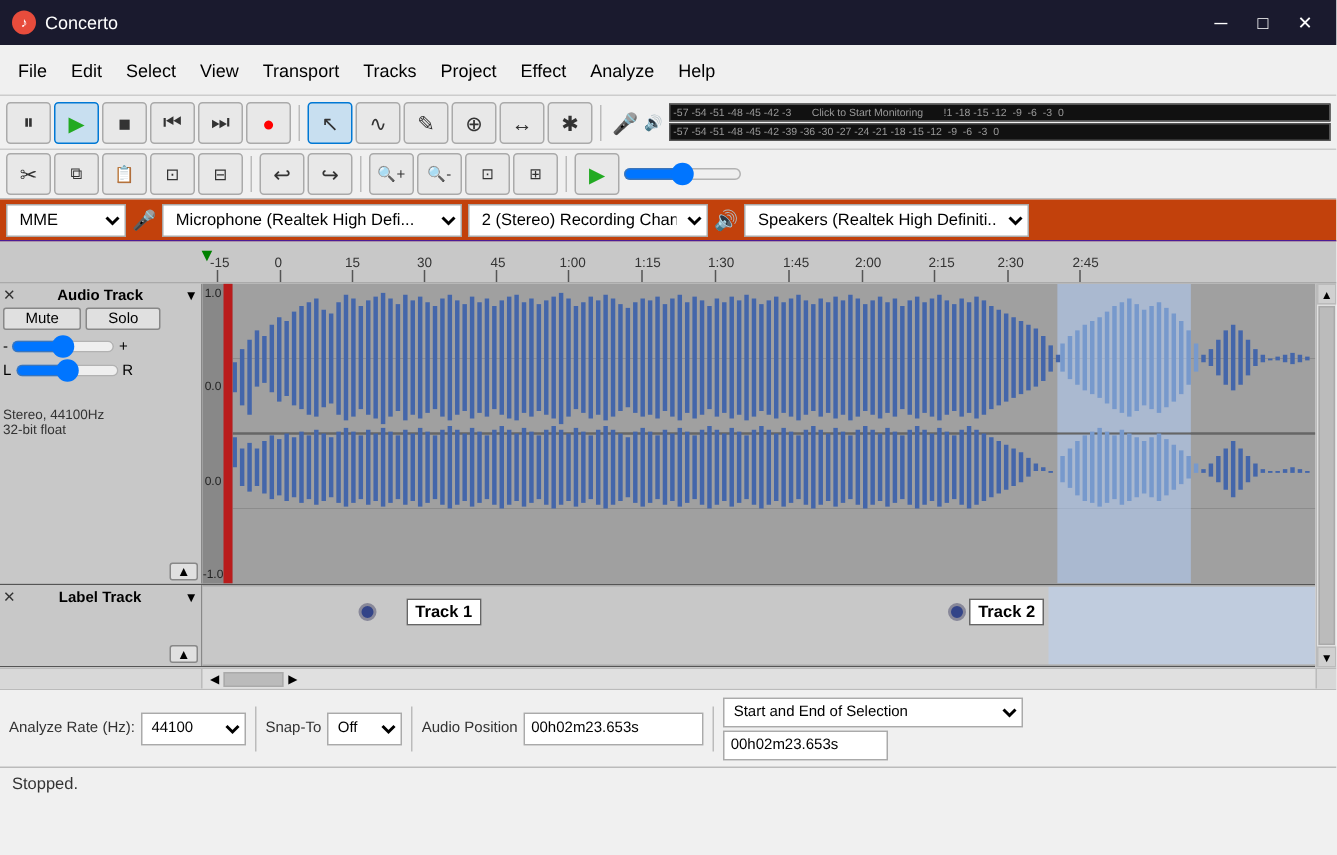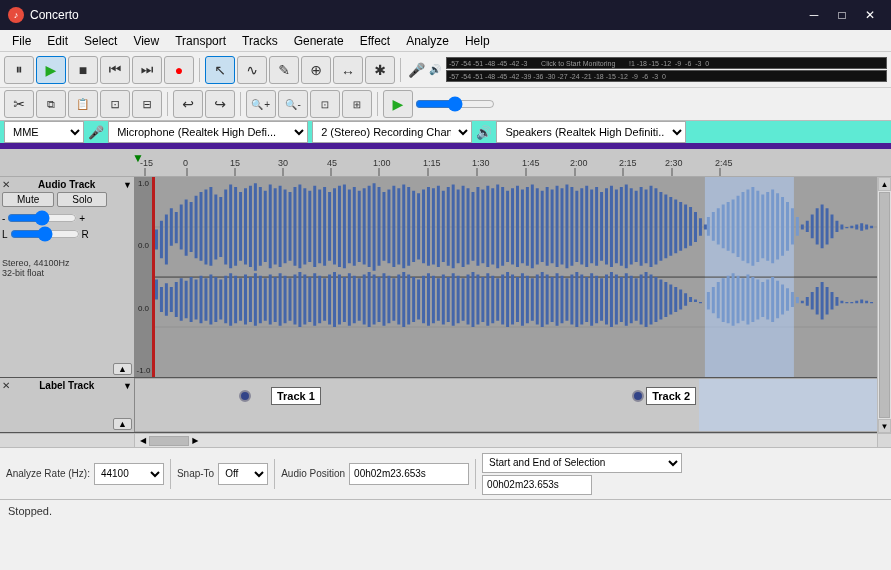--- a/index.html
+++ b/index.html
@@ -7,34 +7,34 @@
 
     
     .title-bar { height: 30px; background: #1a1a2e; display: flex; align-items: center; padding: 0 8px; justify-content: space-between; }
     .title-bar-left { display: flex; align-items: center; gap: 6px; }
     .title-bar-icon { width: 16px; height: 16px; background: #e74c3c; border-radius: 50%; display: flex; align-items: center; justify-content: center; color: white; font-size: 9px; font-weight: bold; }
     .title-bar-text { color: white; font-size: 12px; }
     .title-bar-controls { display: flex; gap: 2px; }
     .title-btn { width: 26px; height: 22px; background: transparent; border: none; color: white; cursor: pointer; font-size: 12px; display: flex; align-items: center; justify-content: center; }
 
     
-    .menu-bar { height: 22px; background: #f0f0f0; display: flex; align-items: center; padding: 0 4px; border-bottom: 1px solid #ccc; }
+    .menu-bar { height: 34px; background: #f0f0f0; display: flex; align-items: center; padding: 0 4px; border-bottom: 1px solid #ccc; }
     .menu-item { padding: 2px 8px; cursor: pointer; font-size: 12px; color: #000; }
 
     
     .toolbar-area { background: #f0f0f0; border-bottom: 1px solid #bbb; }
     .toolbar-row { display: flex; align-items: center; padding: 2px 4px; gap: 2px; min-height: 36px; }
     .toolbar-row.top { border-bottom: 1px solid #ccc; }
 
     .tb-btn { width: 30px; height: 28px; background: #e8e8e8; border: 1px solid #aaa; border-radius: 3px; cursor: pointer; display: flex; align-items: center; justify-content: center; font-size: 14px; color: #333; }
     .tb-btn.active { background: #c8dff0; border-color: #0078d4; }
     .tb-sep { width: 1px; height: 24px; background: #bbb; margin: 0 3px; }
 
     
-    .device-row { display: flex; align-items: center; height: 28px; gap: 4px; padding: 2px 4px; background: #5eead4; border-bottom: 6px solid #4c1d95; }
+    .device-row { display: flex; align-items: center; height: 28px; gap: 4px; padding: 2px 4px; background: #c2410c; border-bottom: 1px solid #4c1d95; }
     .device-select { height: 22px; border: 1px solid #aaa; background: white; font-size: 11px; padding: 0 4px; cursor: pointer; }
 
     
     .timeline-ruler { height: 30px; background: #d0d0d0; border-bottom: 1px solid #bbb; display: flex; align-items: center; padding-left: 135px; position: relative; overflow: hidden; }
 
     
     .track { display: flex; border-bottom: 1px solid #555; }
     .track-controls { width: 135px; min-width: 135px; background: #c8c8c8; border-right: 1px solid #888; display: flex; flex-direction: column; padding: 2px; }
     .track-header { display: flex; align-items: center; justify-content: space-between; margin-bottom: 2px; }
     .track-close { font-size: 10px; cursor: pointer; color: #333; }
@@ -85,21 +85,21 @@
   </div>
 </div>
 
 <div class="menu-bar">
   <span class="menu-item">File</span>
   <span class="menu-item">Edit</span>
   <span class="menu-item">Select</span>
   <span class="menu-item">View</span>
   <span class="menu-item">Transport</span>
   <span class="menu-item">Tracks</span>
-  <span class="menu-item">Generate</span>
+  <span class="menu-item">Project</span>
   <span class="menu-item">Effect</span>
   <span class="menu-item">Analyze</span>
   <span class="menu-item">Help</span>
 </div>
 
 <div class="toolbar-area">
   <div class="toolbar-row top">
 
     <button class="tb-btn" title="Pause">⏸</button>
     <button class="tb-btn active" title="Play" style="color:#2a2;">▶</button>
@@ -232,21 +232,21 @@
             <div>Stereo, 44100Hz</div>
             <div>32-bit float</div>
           </div>
           <div style="margin-top:auto; display:flex; justify-content:flex-end;">
             <button class="track-btn" style="font-size:9px; padding:0 4px;">▲</button>
           </div>
         </div>
 
         <div class="track-waveform" style="background:#a0a0a0; position:relative;">
 
-          <div style="position:absolute; left:0; top:0; width:20px; background:#888; height:100%; display:flex; flex-direction:column; justify-content:space-between; align-items:center; padding:2px 0; z-index:2; border-right:3px solid #b91c1c;">
+          <div style="position:absolute; left:0; top:0; width:20px; background:#888; height:100%; display:flex; flex-direction:column; justify-content:space-between; align-items:center; padding:2px 0; z-index:2; border-right:6px solid #b91c1c;">
             <span style="font-size:8px; color:#222;">1.0</span>
             <span style="font-size:8px; color:#222;">0.0</span>
             <span style="font-size:8px; color:#222;">0.0</span>
             <span style="font-size:8px; color:#222;">-1.0</span>
           </div>
           <svg width="100%" height="100%" xmlns="http://www.w3.org/2000/svg" style="position:absolute; left:20px; top:0; right:0; bottom:0; width:calc(100% - 20px);" preserveAspectRatio="none" viewBox="0 0 730 160">
 
             <rect width="730" height="160" fill="#a0a0a0"></rect>
 
             <line x1="0" y1="40" x2="730" y2="40" stroke="#888" stroke-width="0.5"></line>

